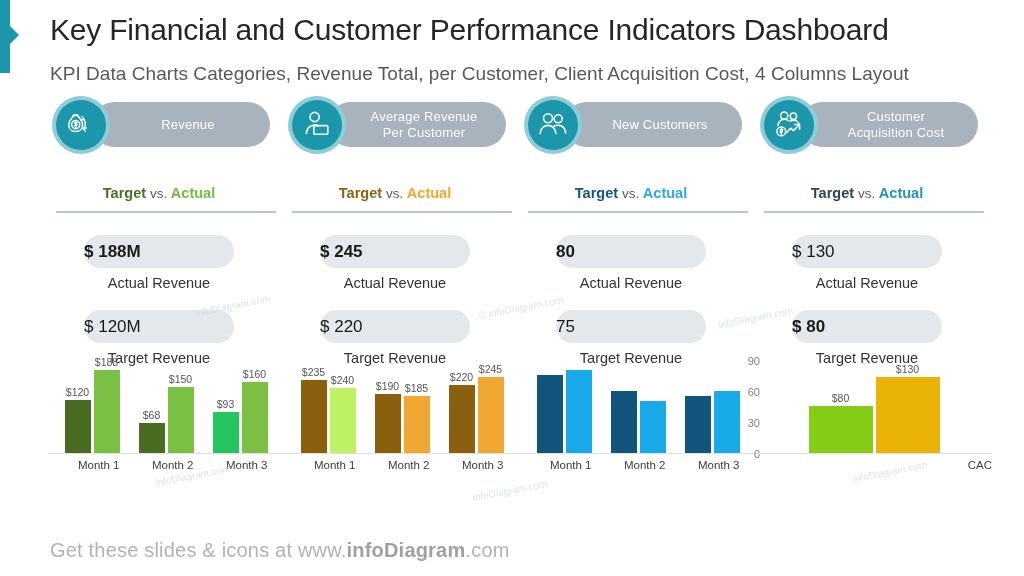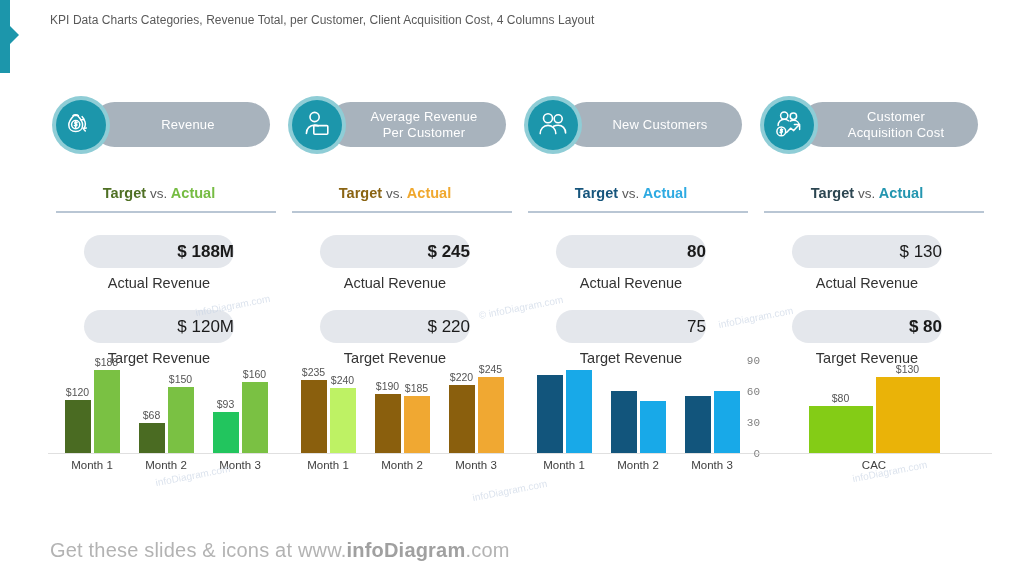--- a/index.html
+++ b/index.html
@@ -25,21 +25,21 @@
     border-left:9px solid #1c96ab;
   }
 
   
   .header{ position:absolute; left:50px; top:12px; width:940px; }
   .title{
     font-size:30px; font-weight:400; color:#262626;
     letter-spacing:-0.2px; line-height:1.18; white-space:nowrap;
   }
   .subtitle{
-    margin-top:1px; font-size:12px; font-weight:400; color:#595959;
+    margin-top:16px; font-size:19px; font-weight:400; color:#595959;
     letter-spacing:0.05px; white-space:nowrap;
   }
 
   
   .columns{
     position:absolute; left:48px; top:96px; width:944px; height:430px;
     display:flex; gap:0;
   }
   .col{ width:236px; position:relative; }
 
@@ -78,21 +78,21 @@
   .divider{
     margin:10px auto 0; height:2px; width:220px;
     background:#b9c6d4;
   }
 
   
   .metrics{ margin-top:22px; padding-right:14px; }
   .capsule{
     width:150px; height:33px; margin:0 auto;
     border-radius:17px; background:#e4e7ec;
-    display:flex; align-items:center; justify-content:flex-end;
+    display:flex; align-items:center; justify-content:flex-start;
     font-size:17px; color:#1a1a1a;
   }
   .capsule.bold{ font-weight:700; }
   .caption{
     text-align:center; margin-top:7px; font-size:14.5px; color:#333333;
   }
   .metrics .pair2{ margin-top:19px; }
 
   
   .chart{
@@ -109,26 +109,26 @@
   .groups{ display:flex; align-items:flex-end; gap:19px; }
   .bar{ position:relative; width:26px; }
   .bar .vlabel{
     position:absolute; bottom:100%; left:50%; transform:translateX(-50%);
     margin-bottom:2px; font-size:10.5px; color:#555; white-space:nowrap;
   }
   .xaxis{
     display:flex; justify-content:center; gap:19px; margin-top:5px;
   }
   .xlabel{
-    width:55px; text-align:center; font-size:11.5px; color:#404040;
+    width:55px; text-align:right; font-size:11.5px; color:#404040;
   }
 
   
   .yaxis{
-    position:absolute; right:-4px; top:-8px; height:101px; width:24px;font-family:Liberation Mono, monospace;
+    position:absolute; right:-4px; top:-8px; height:101px; width:24px;
   }
   .ytick{
     position:absolute; right:0; font-size:11px; color:#808080;
     transform:translateY(-50%);
   }
 
   
   .chart4 .plot{ justify-content:center; }
   .chart4 .groups{ gap:26px; }
   .chart4 .bar{ width:64px; }
@@ -148,20 +148,21 @@
     white-space:nowrap;
   }
 </style>
 </head>
 <body>
 
 <div class="accent-bar"></div>
 <div class="accent-arrow"></div>
 
 <div class="header">
+  <div class="title">Key Financial and Customer Performance Indicators Dashboard</div>
   <div class="subtitle">KPI Data Charts Categories, Revenue Total, per Customer, Client Acquisition Cost, 4 Columns Layout</div>
 </div>
 
 <div class="columns" id="columns">
     <div class="col">
       <div class="pill-wrap">
         <div class="pill">
           <div class="pill-label"><span>Revenue</span></div>
         </div>
         <div class="icon-ring">

